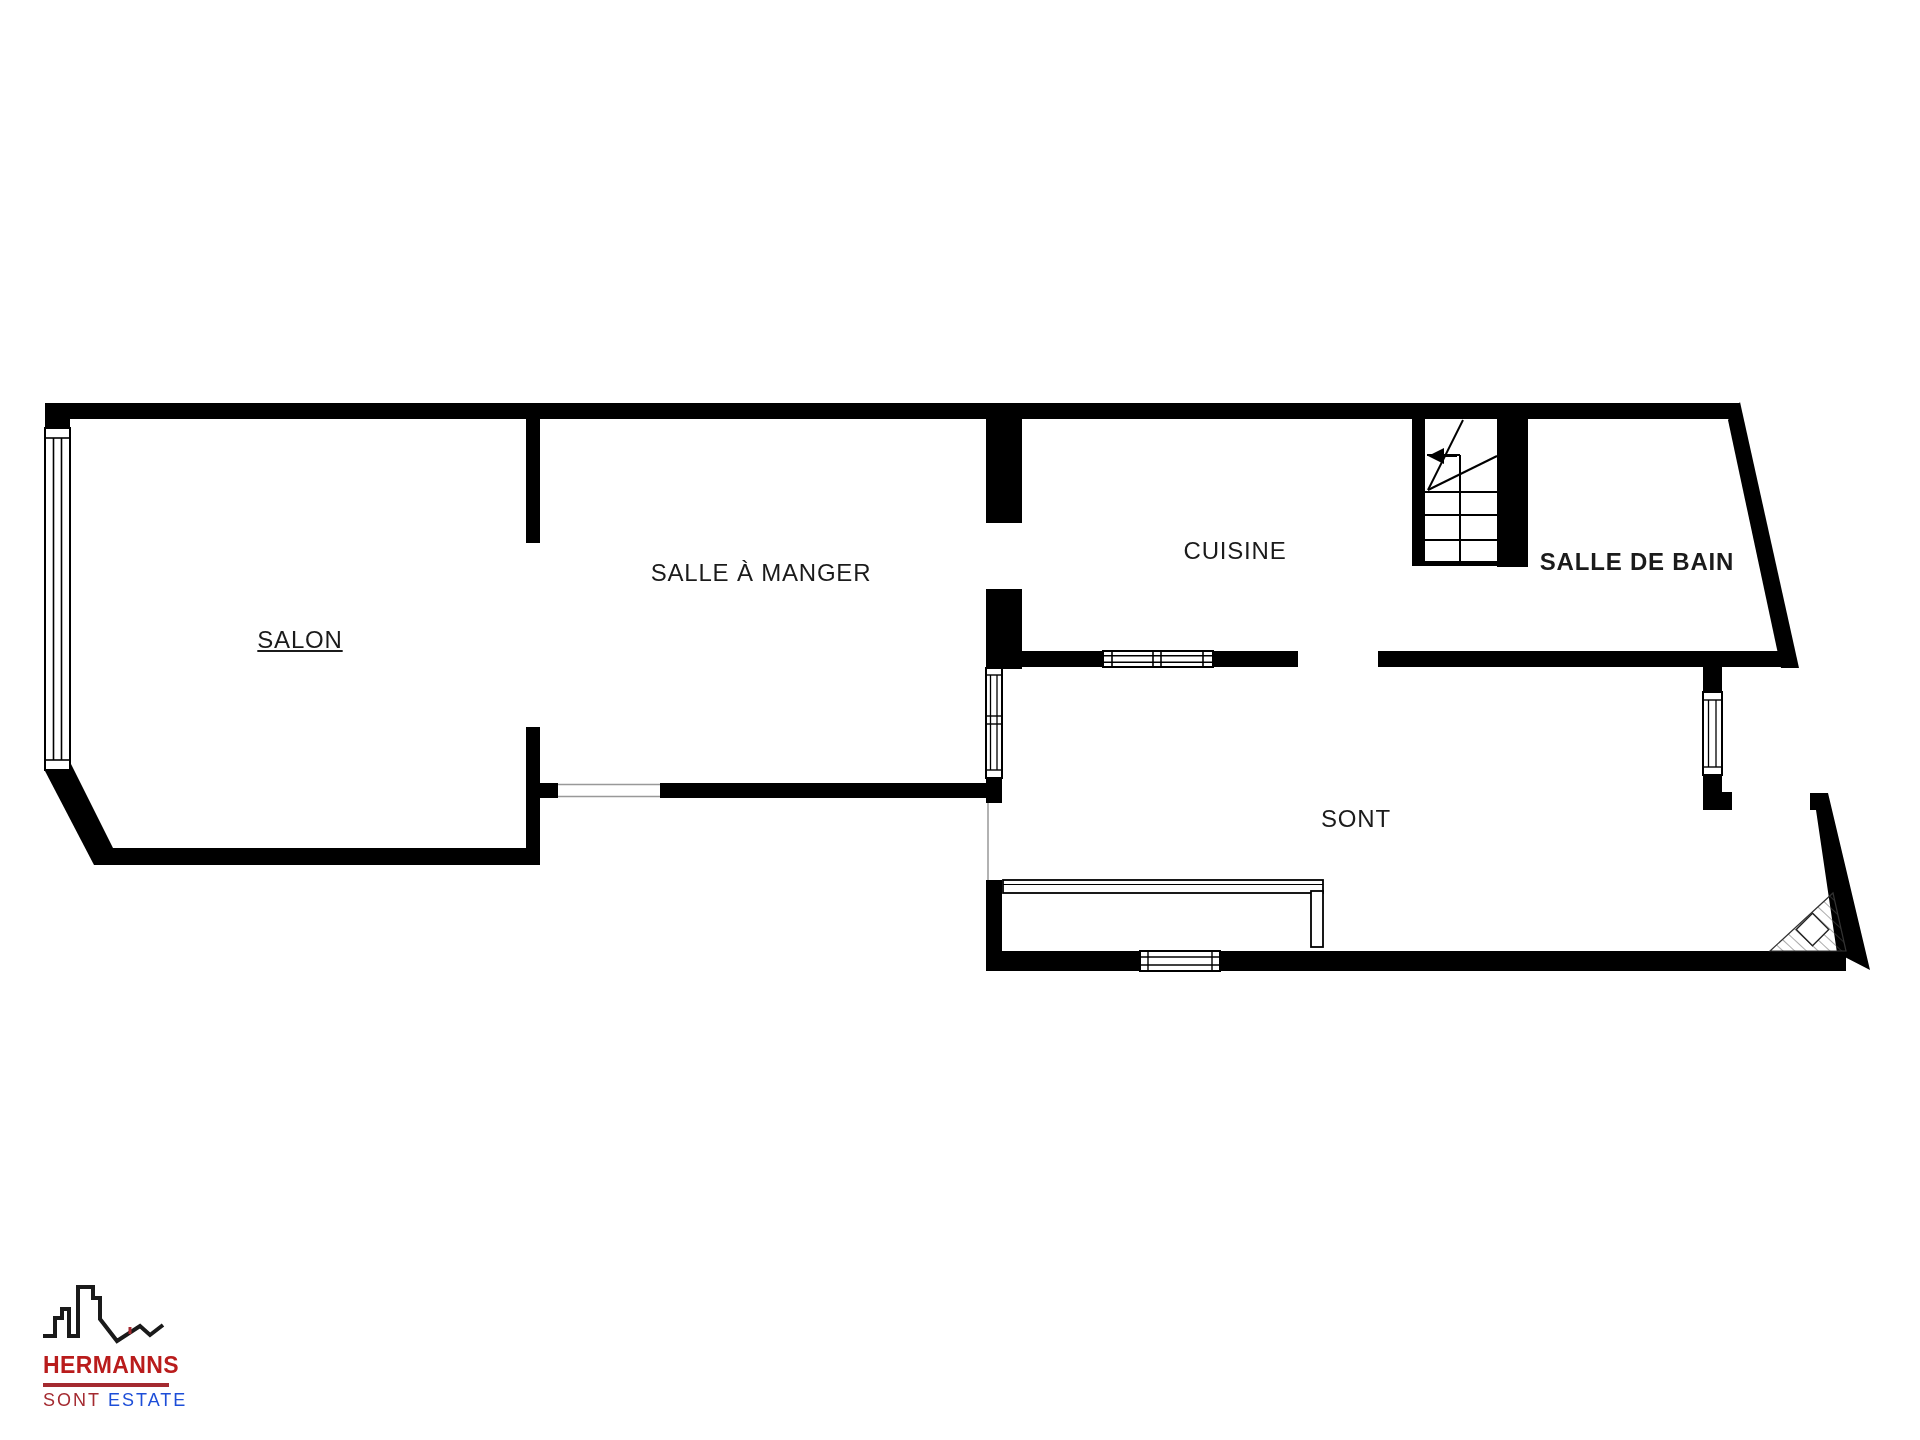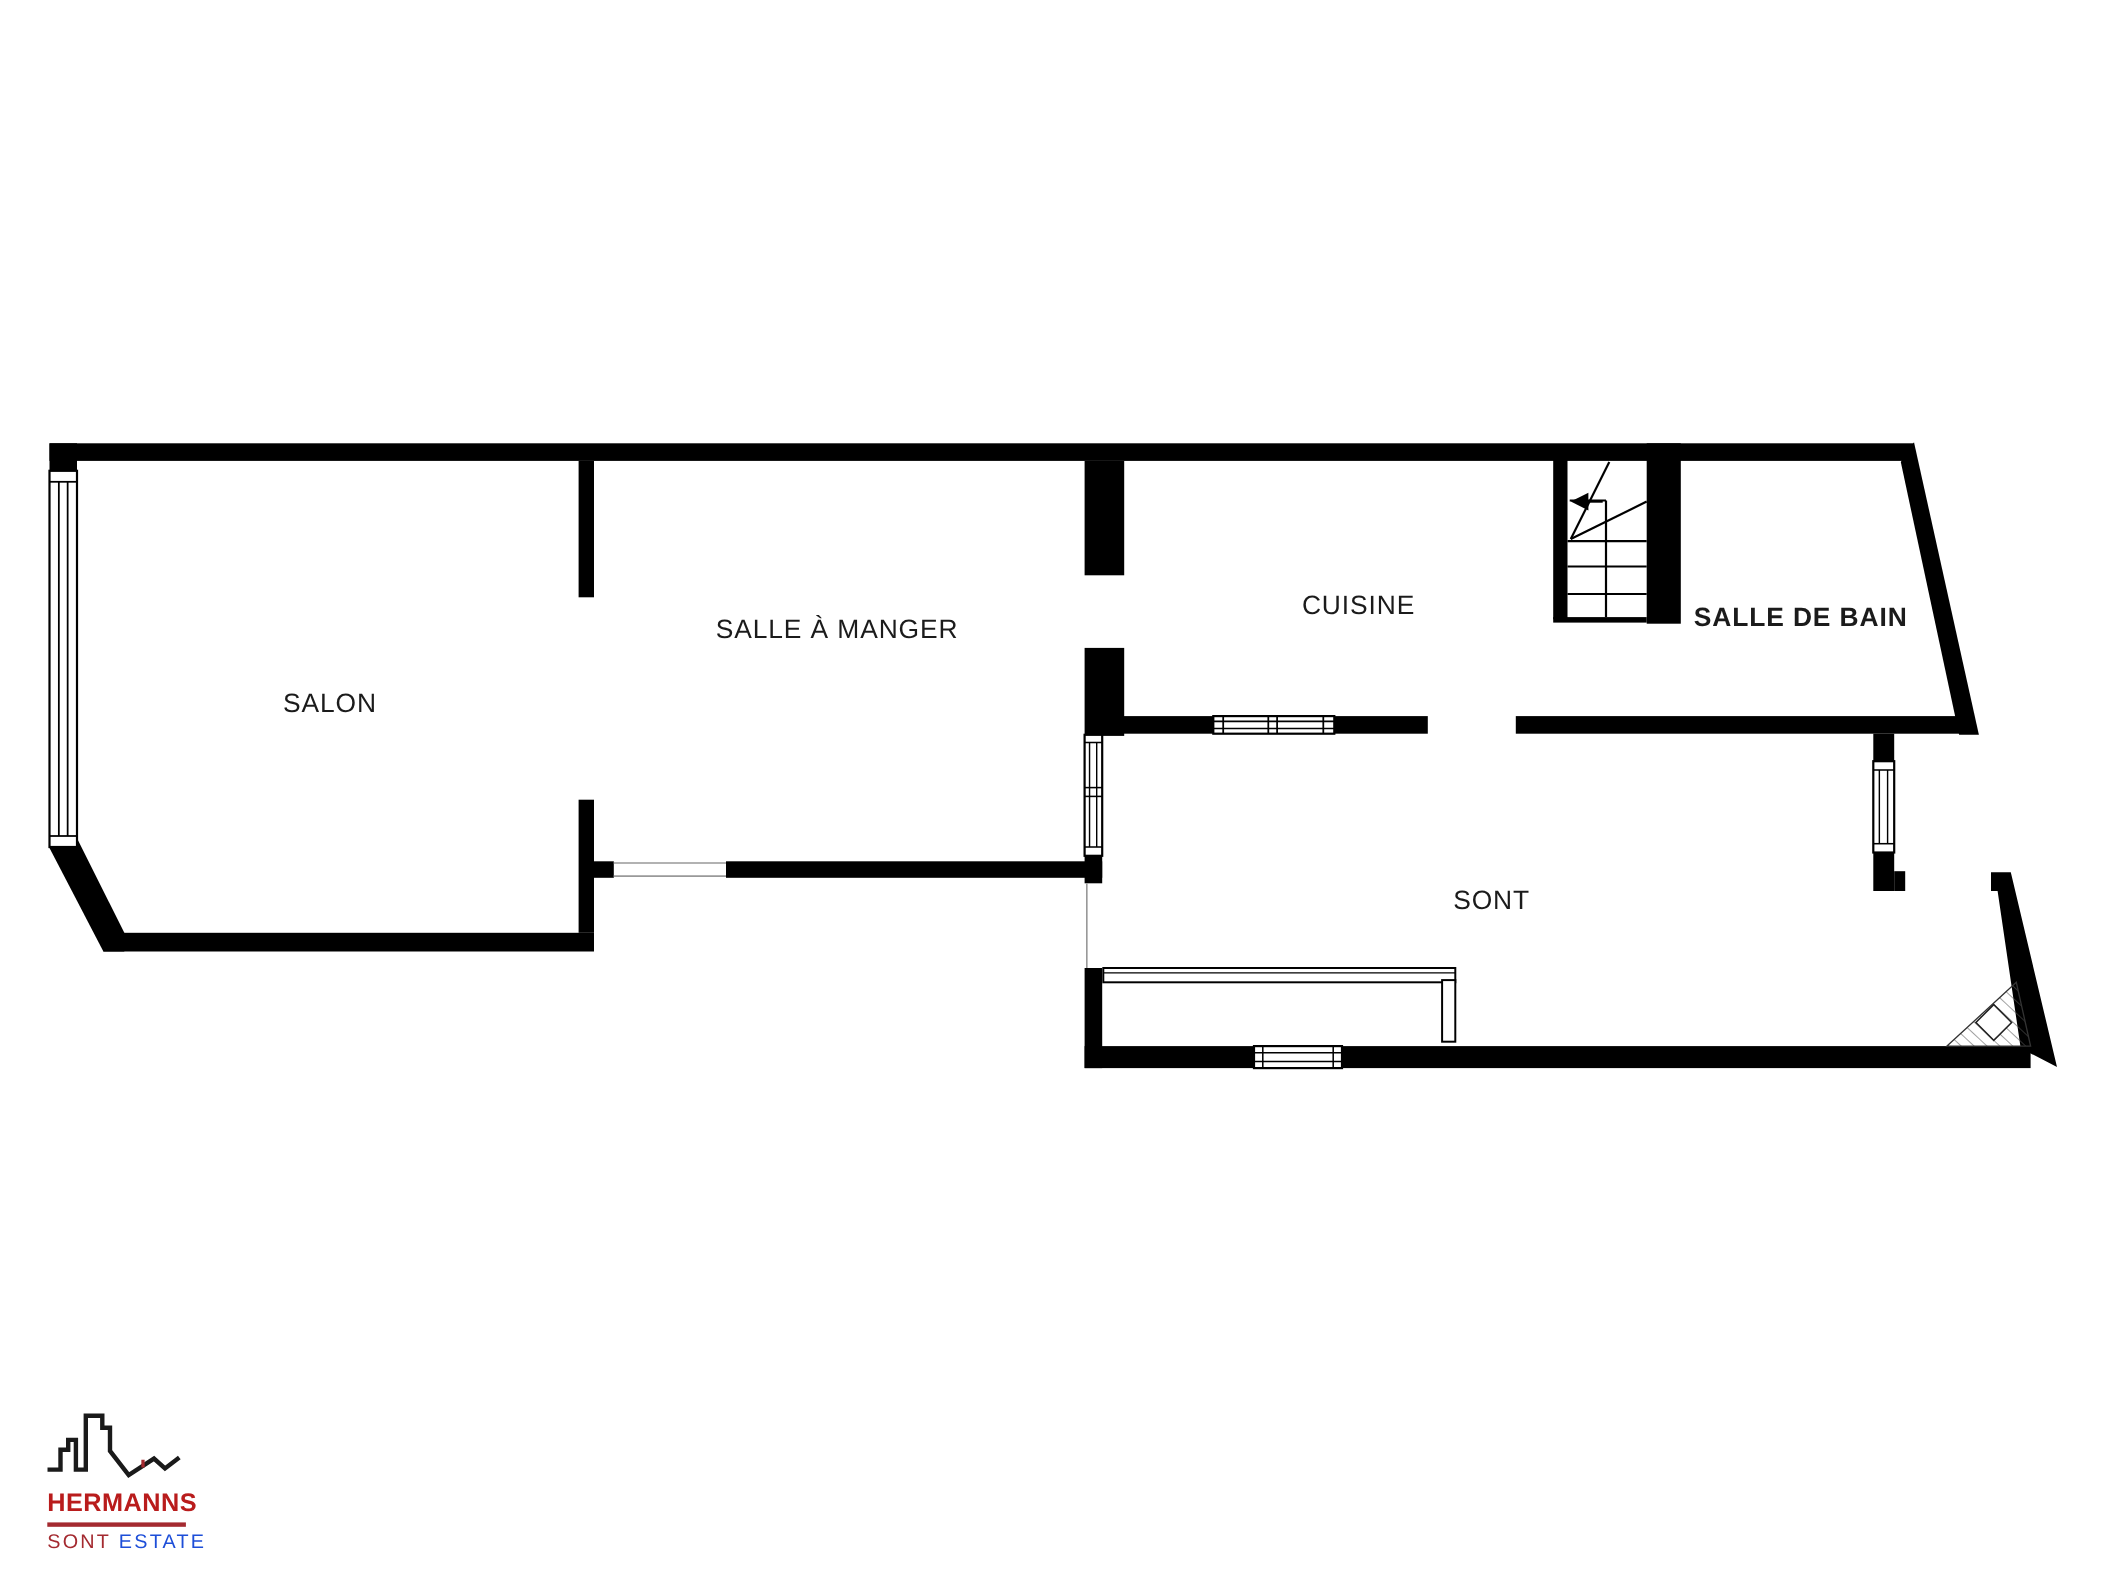--- a/index.html
+++ b/index.html
@@ -2,21 +2,21 @@
 <html><head>
 <meta charset="utf-8">
 <style>
   html,body{margin:0;padding:0;background:#ffffff;}
   body{width:1920px;height:1440px;position:relative;overflow:hidden;
        font-family:"Liberation Sans", sans-serif;}
   .canvas{position:absolute;inset:0;width:1920px;height:1440px;background:#fff;}
   .plan-svg{position:absolute;left:0;top:0;}
   .room-label{position:absolute;transform:translate(-50%,-50%);
       font-size:24px;color:#1b1b1b;letter-spacing:0.8px;white-space:nowrap;}
-  .lbl-salon{left:300px;top:640px;}
+  .lbl-salon{left:300px;top:640px;text-decoration:underline;}
   .lbl-manger{left:761px;top:573px;}
   .lbl-cuisine{left:1235px;top:551px;}
   .lbl-bain{left:1637px;top:562px;font-weight:bold;}
   .lbl-patio{left:1356px;top:819px;}
   .logo{position:absolute;left:43px;top:1284px;width:132px;}
   .logo-name{font-size:23px;font-weight:700;color:#b91c1c;letter-spacing:0.4px;
       margin-top:4px;white-space:nowrap;}
   .logo-rule{width:126px;height:4px;background:#a42a30;margin-top:4px;}
   .logo-tagline{font-size:18px;letter-spacing:2px;margin-top:3px;white-space:nowrap;}
   .logo-tagline .t1{color:#a42a30;}

